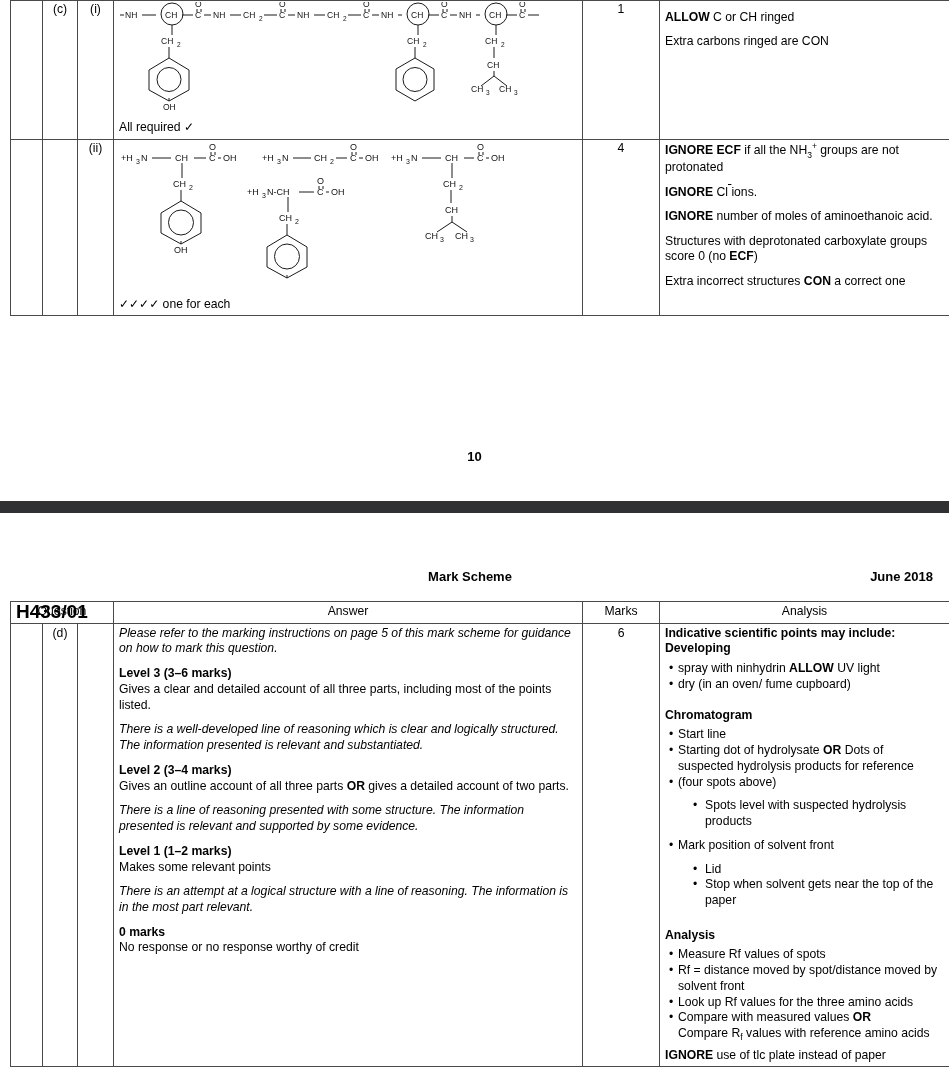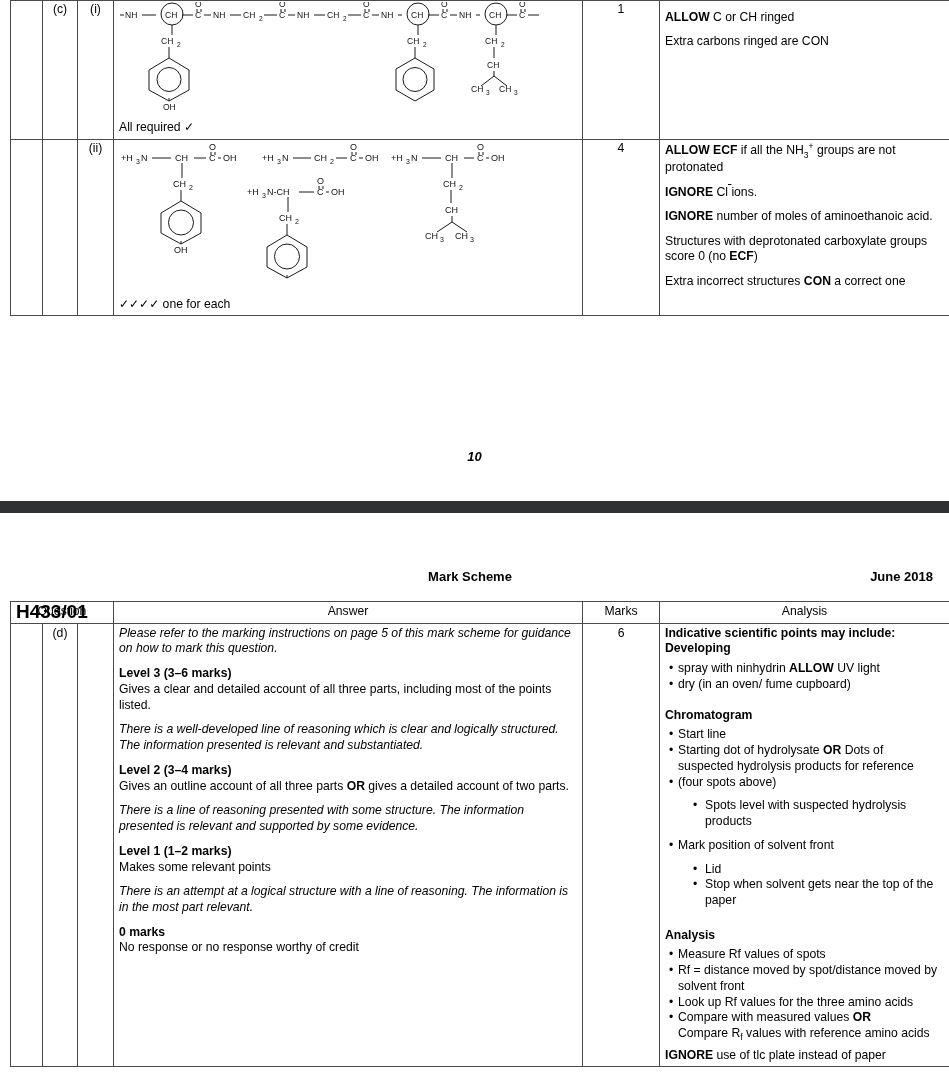--- a/index.html
+++ b/index.html
@@ -40,21 +40,21 @@
   .gline{margin:8px 0 0 0;}
   .gap{height:9px;}
 
   
   .struct{position:relative;}
   .struct svg{display:block;}
 
   
   #pagenum{
     position:absolute;left:0;top:449px;width:949px;text-align:center;
-    font-size:13px;font-weight:bold;font-style:italic;
+    font-size:13px;font-weight:bold;
   }
 
   
   #band{position:absolute;left:0;top:501px;width:949px;height:12px;background:#2f3133;}
 
   
   #rh{position:absolute;left:0;top:569px;width:949px;height:16px;}
   #rh .l{position:absolute;left:16px;top:0;font-size:19px;font-weight:bold;margin-top:32px;}
   #rh .c{position:absolute;left:0;top:0;width:940px;text-align:center;font-size:13px;font-weight:bold;}
   #rh .r{position:absolute;right:16px;top:0;font-size:13px;font-weight:bold;}
@@ -308,21 +308,21 @@
           </svg>
         </div>
         <div class="cellnote">
           <span class="tick">✓✓✓✓</span>
           <span>one for each</span>
         </div>
       </td>
       <td class="ctr bold">4</td>
       <td>
         <div>
-          <span class="bold">ALLOW ECF</span> if all the NH<sub>3</sub><sup>+</sup> groups are not protonated
+          <span class="bold">IGNORE ECF</span> if all the NH<sub>3</sub><sup>+</sup> groups are not protonated
         </div>
         <div class="gap"></div>
         <div>
           <span class="bold">IGNORE</span> Cl<span style="text-decoration:overline;">&nbsp;</span>ions.
         </div>
         <div class="gap"></div>
         <div>
           <span class="bold">IGNORE</span> number of moles of aminoethanoic acid.
         </div>
         <div class="gap"></div>

